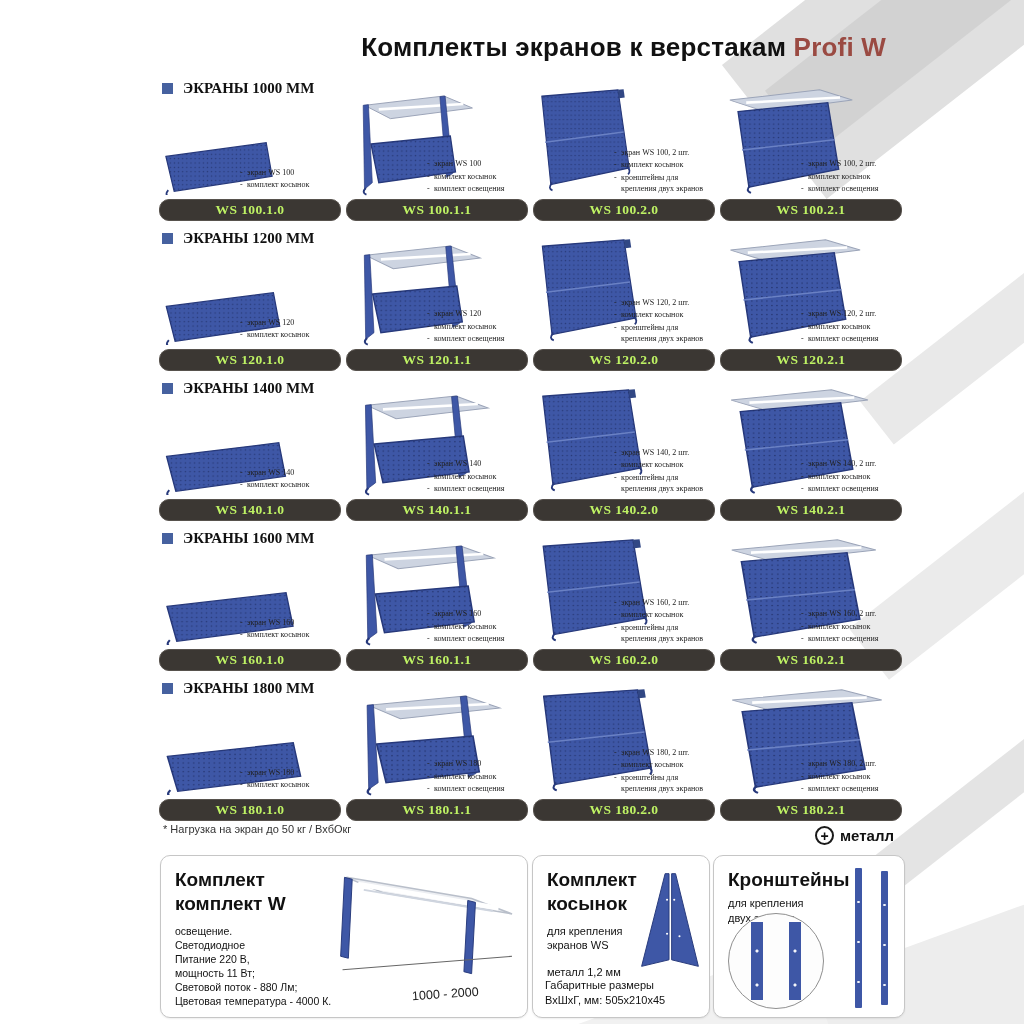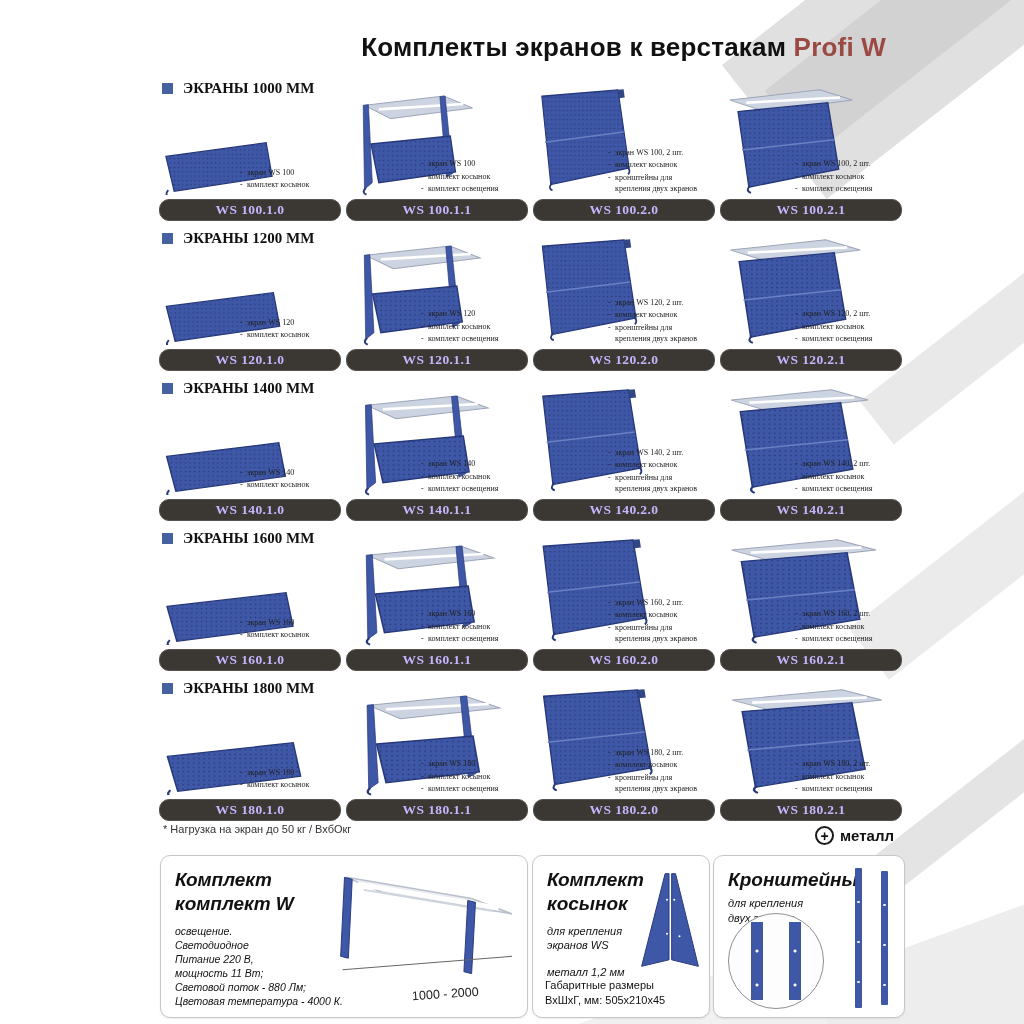--- a/index.html
+++ b/index.html
@@ -14,44 +14,44 @@
   .d6{bottom:-95px;left:400px;width:430px;height:105px;background:#f1f1f1;transform:rotate(-20deg);}
   .content{position:relative;z-index:1;}
   .page-title{position:absolute;top:15px;left:0;width:886px;text-align:right;font-size:26px;font-weight:bold;letter-spacing:.2px;}
   .page-title .brand{color:#9a4a42;}
   .rows{position:absolute;top:75px;left:158px;width:745px;font-family:Liberation Serif, serif;}
   .row{position:relative;height:150px;}
   .row-header{position:absolute;top:5px;left:4px;display:flex;align-items:center;gap:10px;font-weight:bold;font-size:15px;z-index:2;}
   .sq{width:11px;height:11px;background:#46619f;flex:0 0 auto;}
   .cells{position:absolute;inset:0;display:grid;grid-template-columns:repeat(4,1fr);gap:3px;}
   .cell{position:relative;}
-  .codebar{position:absolute;left:1px;right:1px;bottom:4px;height:20px;background:#3b3733;border:1px solid #57524d;border-radius:10px;color:#c4b5fd;font-weight:bold;font-size:13.5px;display:flex;align-items:center;justify-content:center;letter-spacing:.4px;}
+  .codebar{position:absolute;left:1px;right:1px;bottom:4px;height:20px;background:#3b3733;border:1px solid #57524d;border-radius:10px;color:#bef264;font-weight:bold;font-size:13.5px;display:flex;align-items:center;justify-content:center;letter-spacing:.4px;}
   .bullets{position:absolute;margin:0;padding:0;font-size:8px;line-height:1.4;color:#222;list-style:none;}
   .bullets li{position:relative;padding-left:7px;margin:1px 0;}
   .bullets li::before{content:"-";position:absolute;left:0;top:0;}
   .bul-a{right:16px;bottom:34px;width:86px;}
-  .bul-b{right:10px;bottom:30px;width:98px;}
+  .bul-b{right:4px;bottom:30px;width:98px;}
   .shape{position:absolute;}
   .s-single{left:2px;bottom:30px;width:118px;height:56px;}
   .s-light{left:0;bottom:27px;width:130px;height:110px;}
   .s-double{left:2px;bottom:27px;width:112px;height:112px;}
   .s-dlight{left:0;bottom:27px;width:136px;height:112px;}
   .r1 .s-single{width:126px;} .r2 .s-single{width:132px;} .r3 .s-single{width:140px;} .r4 .s-single{width:148px;}
   .r1 .s-light{width:138px;}  .r2 .s-light{width:146px;}  .r3 .s-light{width:152px;}  .r4 .s-light{width:158px;}
   .r1 .s-double{width:120px;} .r2 .s-double{width:126px;} .r3 .s-double{width:132px;} .r4 .s-double{width:138px;}
   .r1 .s-dlight{width:144px;} .r2 .s-dlight{width:152px;} .r3 .s-dlight{width:160px;} .r4 .s-dlight{width:166px;}
   .footnote{position:absolute;top:823px;left:163px;font-size:11px;color:#333;}
   .options{position:absolute;top:826px;left:815px;display:flex;align-items:center;gap:6px;font-weight:bold;font-size:15px;}
   .plus{width:19px;height:19px;border:2px solid #1a1a1a;border-radius:50%;display:flex;align-items:center;justify-content:center;font-size:14px;font-weight:bold;line-height:1;box-sizing:border-box;}
   .box{position:absolute;top:855px;height:163px;background:#fff;border:1px solid #c6c6c6;border-radius:10px;box-shadow:0 1px 2px rgba(0,0,0,.07);box-sizing:border-box;}
   .box1{left:160px;width:368px;}
   .box2{left:532px;width:178px;}
   .box3{left:713px;width:192px;}
   .box-title{font-weight:bold;font-size:19px;line-height:1.25;}
-  .box-pad{padding:12px 0 0 14px;font-style:italic;}
+  .box-pad{padding:12px 0 0 14px;}
   .light-body{font-size:10.5px;line-height:1.35;margin-top:8px;color:#111;}
   .light-svg{position:absolute;right:2px;top:4px;}
   .dim-label{position:absolute;right:48px;bottom:16px;font-size:12.5px;color:#222;transform:rotate(-4deg);}
   .small-txt{font-size:11px;line-height:1.35;}
   .g-sub{margin-top:8px;}
   .g-mat{margin-top:12px;}
   .g-dims{position:absolute;left:12px;bottom:9px;right:4px;}
   .gusset-svg{position:absolute;right:8px;top:10px;}
   .br-sub{margin-top:4px;}
   .lens{position:absolute;left:14px;bottom:8px;width:94px;height:94px;border:1.5px solid #8f8f8f;border-radius:50%;background:#fdfdfd;overflow:hidden;}

